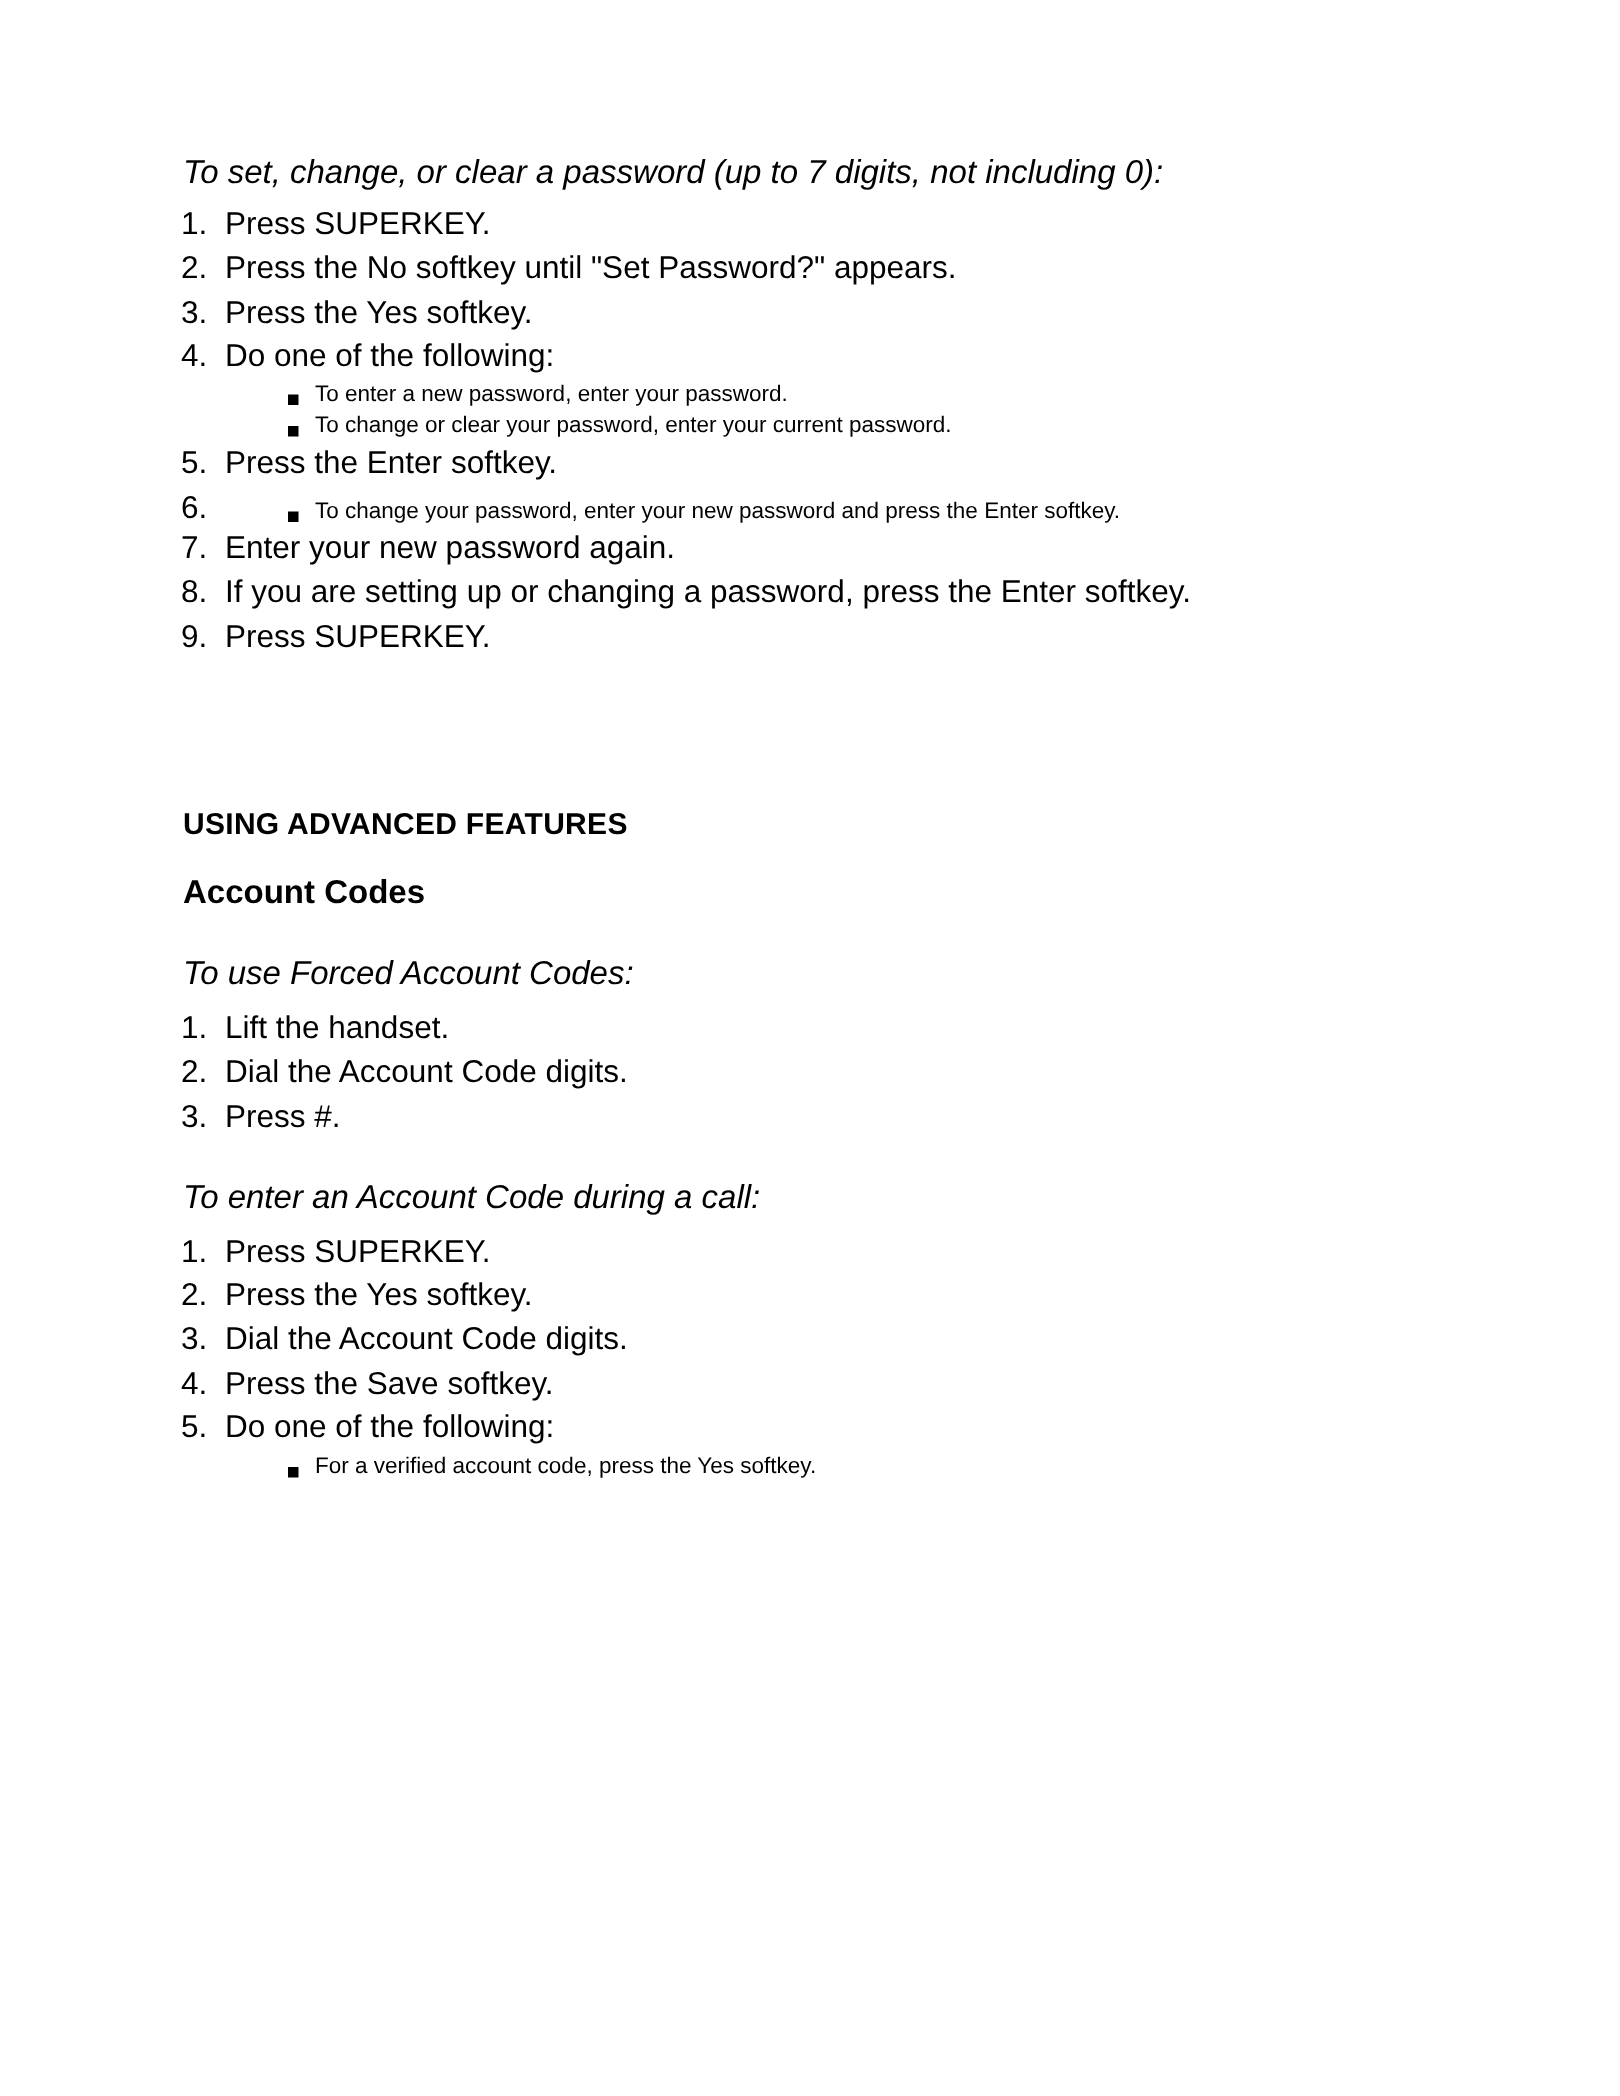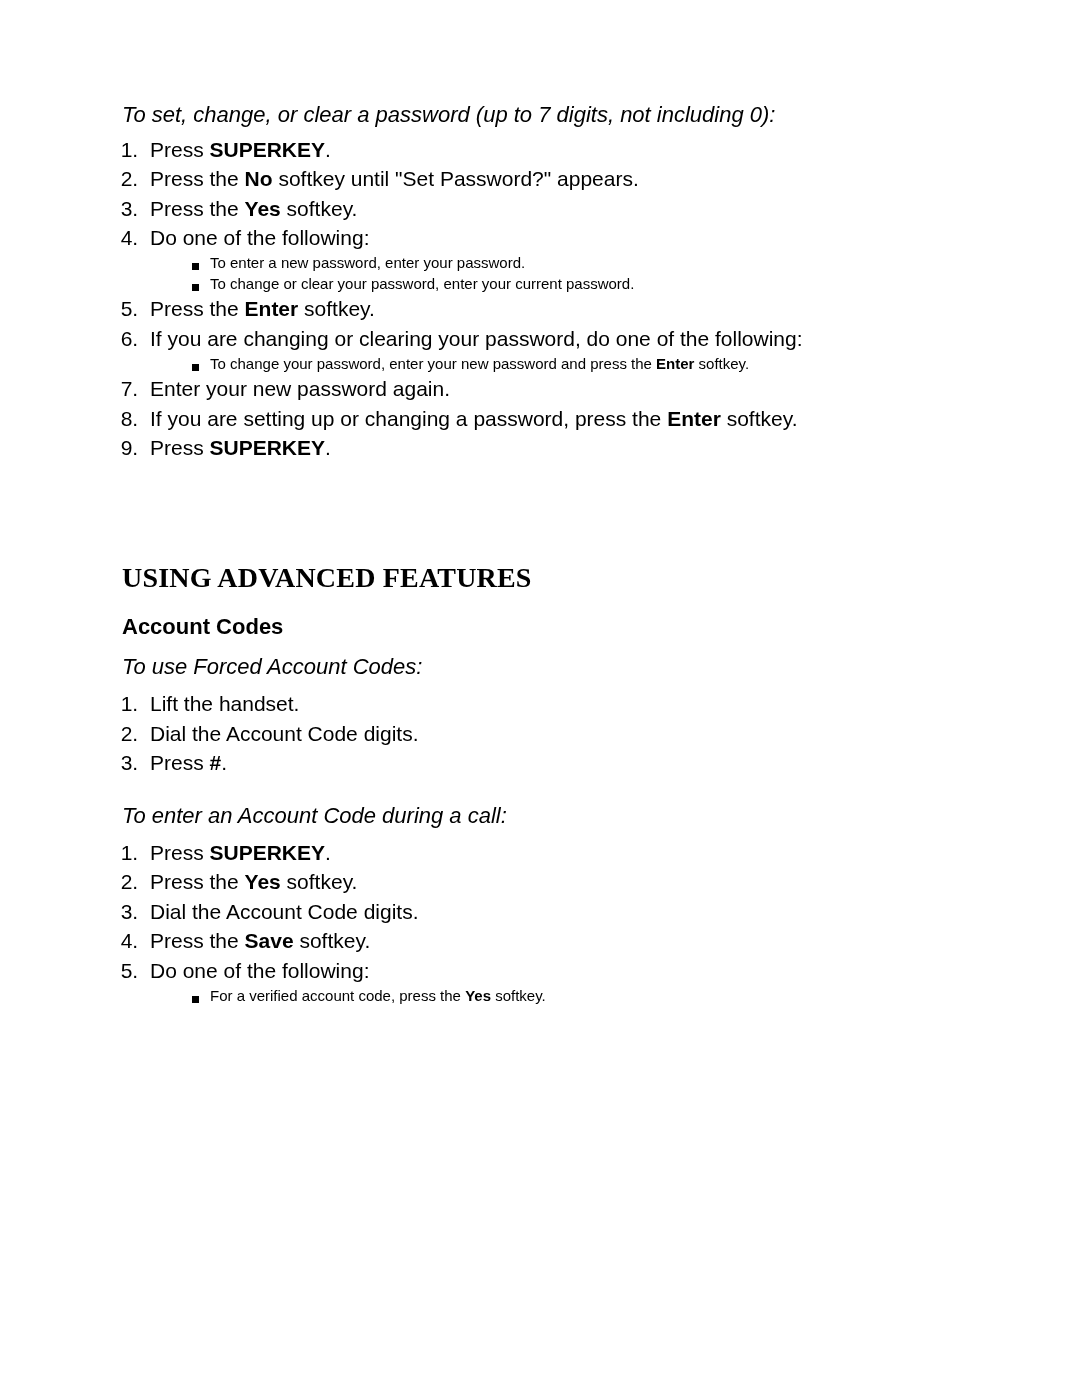--- a/index.html
+++ b/index.html
@@ -17,31 +17,31 @@
     padding: 100px 112px 0 122px;
     position: relative;
   }
   .instr-heading {
     font-style: italic;
     font-size: 22px;
     line-height: 1.4;
     margin: 0 0 4px 0;
   }
   .section-title {
-    font-family: Liberation Serif, serif;
+    font-family: Liberation Sans, sans-serif;
     font-weight: bold;
-    font-size: 28px;
+    font-size: 20px;
     letter-spacing: 0.2px;
     margin: 100px 0 20px 0;
   }
   .subsection-title {
     font-family: Arial, Helvetica, sans-serif;
     font-weight: bold;
     font-size: 22px;
-    margin: 0 0 12px 0;
+    margin: 0 0 26px 0;
   }
   ol.steps {
     list-style: decimal;
     margin: 0 0 0 22px;
     padding: 0;
     font-size: 21px;
     line-height: 1.4;
   }
   ol.steps > li {
     padding-left: 6px;
@@ -64,21 +64,21 @@
   }
   ul.sub > li::before {
     content: "";
     position: absolute;
     left: 0;
     top: 11px;
     width: 7px;
     height: 7px;
     background: #000000;
   }
-  .b { font-weight: bold; margin-top: 16px; }
+  .b { font-weight: normal; margin-top: 16px; }
   .instr-heading.spaced-top {
     margin-top: 24px;
   }
   .page-number {
     position: absolute;
     left: 0;
     right: 0;
     bottom: 60px;
     text-align: center;
     font-size: 21px;
@@ -105,21 +105,20 @@
       <span>Do one of the following:</span>
       <ul class="sub">
         <li><span>To enter a new password, enter your password.</span></li>
         <li><span>To change or clear your password, enter your current password.</span></li>
       </ul>
     </li>
     <li>
       <span>Press the </span><span class="b">Enter</span><span> softkey.</span>
     </li>
     <li>
-      <span>If you are changing or clearing your password, do one of the following:</span>
       <ul class="sub">
         <li>
           <span>To change your password, enter your new password and press the </span><span class="b">Enter</span><span> softkey.</span>
         </li>
       </ul>
     </li>
     <li><span>Enter your new password again.</span></li>
     <li>
       <span>If you are setting up or changing a password, press the </span><span class="b">Enter</span><span> softkey.</span>
     </li>

